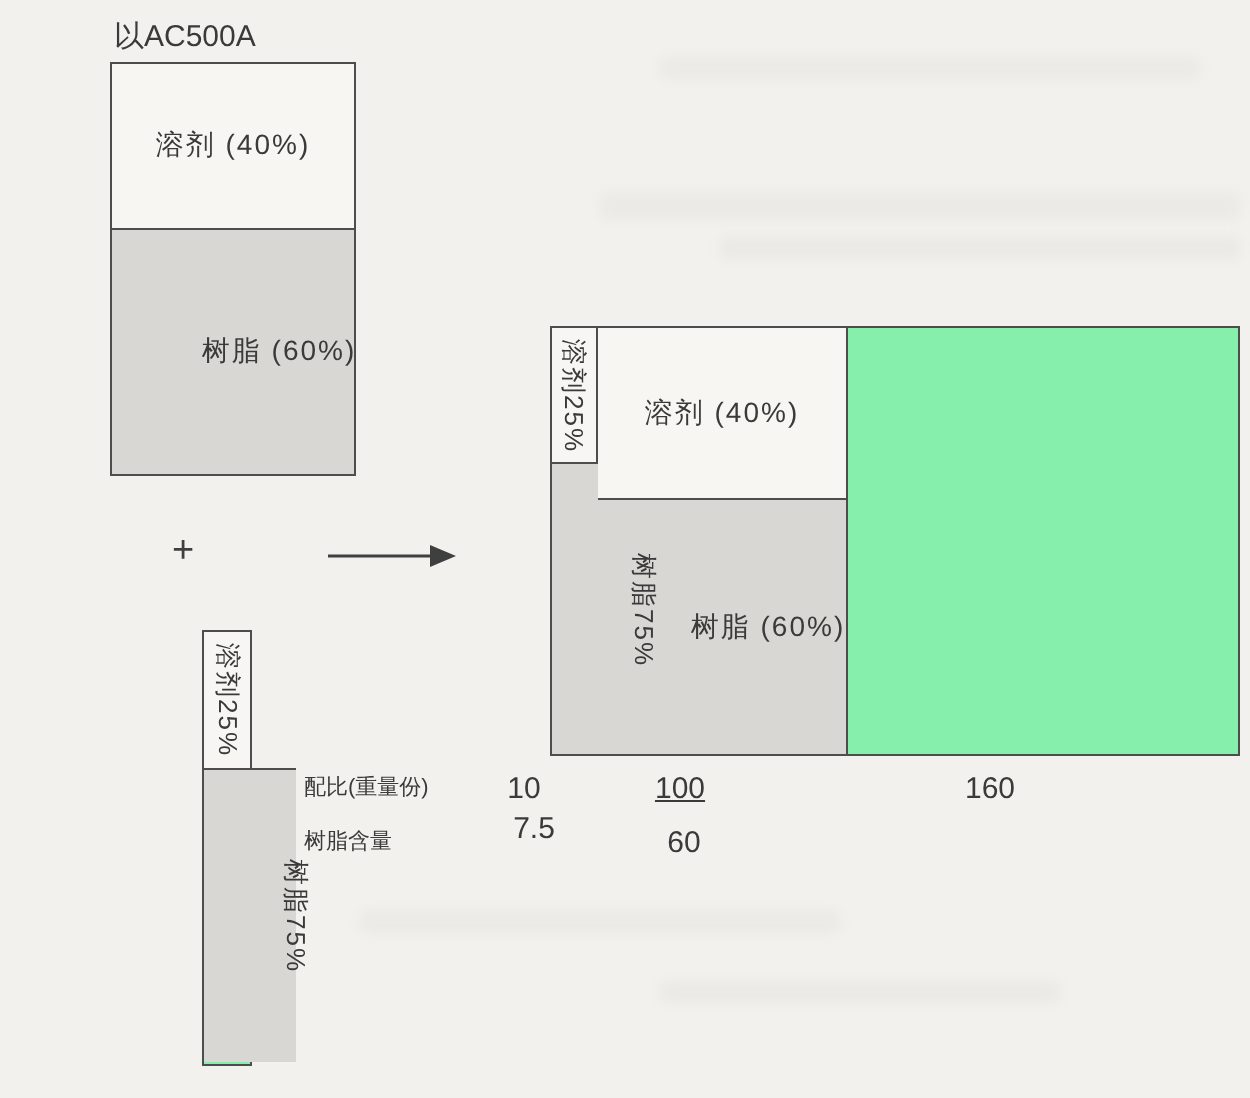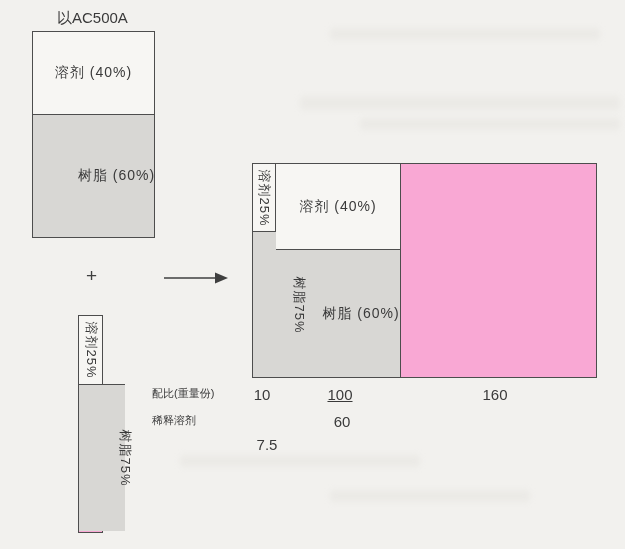--- a/index.html
+++ b/index.html
@@ -14,21 +14,22 @@
   .abs { position:absolute; }
 
   
   .ghost { position:absolute; background:#dfddd8; opacity:.35; filter:blur(3px); border-radius:2px; }
 
   
   .dbox {
     position:absolute;
     border:1.5px solid #4d4d4d;
     box-sizing:border-box;
-    background:#f9a8d4;
+    background:#86efac;
+    margin-left:23px;
   }
   .sec {
     box-sizing:border-box;
     display:flex; align-items:center; justify-content:center;
   }
   .sec.white { background:#f7f6f3; }
   .sec.gray  { background:#d8d7d4; border-top:1.5px solid #4d4d4d;padding-left:46px; }
   .sec-label { font-size:14px; letter-spacing:1px; white-space:nowrap; }
 
   
@@ -112,15 +113,15 @@
     </div>
 
   </div>
 </div>
 
 <div class="abs tbl-label" style="left:152px; top:386px;">配比(重量份)</div>
 <div class="abs tbl-num" style="left:262px; top:386px;">10</div>
 <div class="abs tbl-num" style="left:340px; top:386px;text-decoration:underline;">100</div>
 <div class="abs tbl-num" style="left:495px; top:386px;">160</div>
 
-<div class="abs tbl-label" style="left:152px; top:413px;">稀释溶剂</div>
-<div class="abs tbl-num" style="left:267px; top:436px;">7.5</div>
+<div class="abs tbl-label" style="left:152px; top:413px;">树脂含量</div>
+<div class="abs tbl-num" style="left:267px; top:406px;">7.5</div>
 <div class="abs tbl-num" style="left:342px; top:413px;">60</div>
 
 </body></html>

